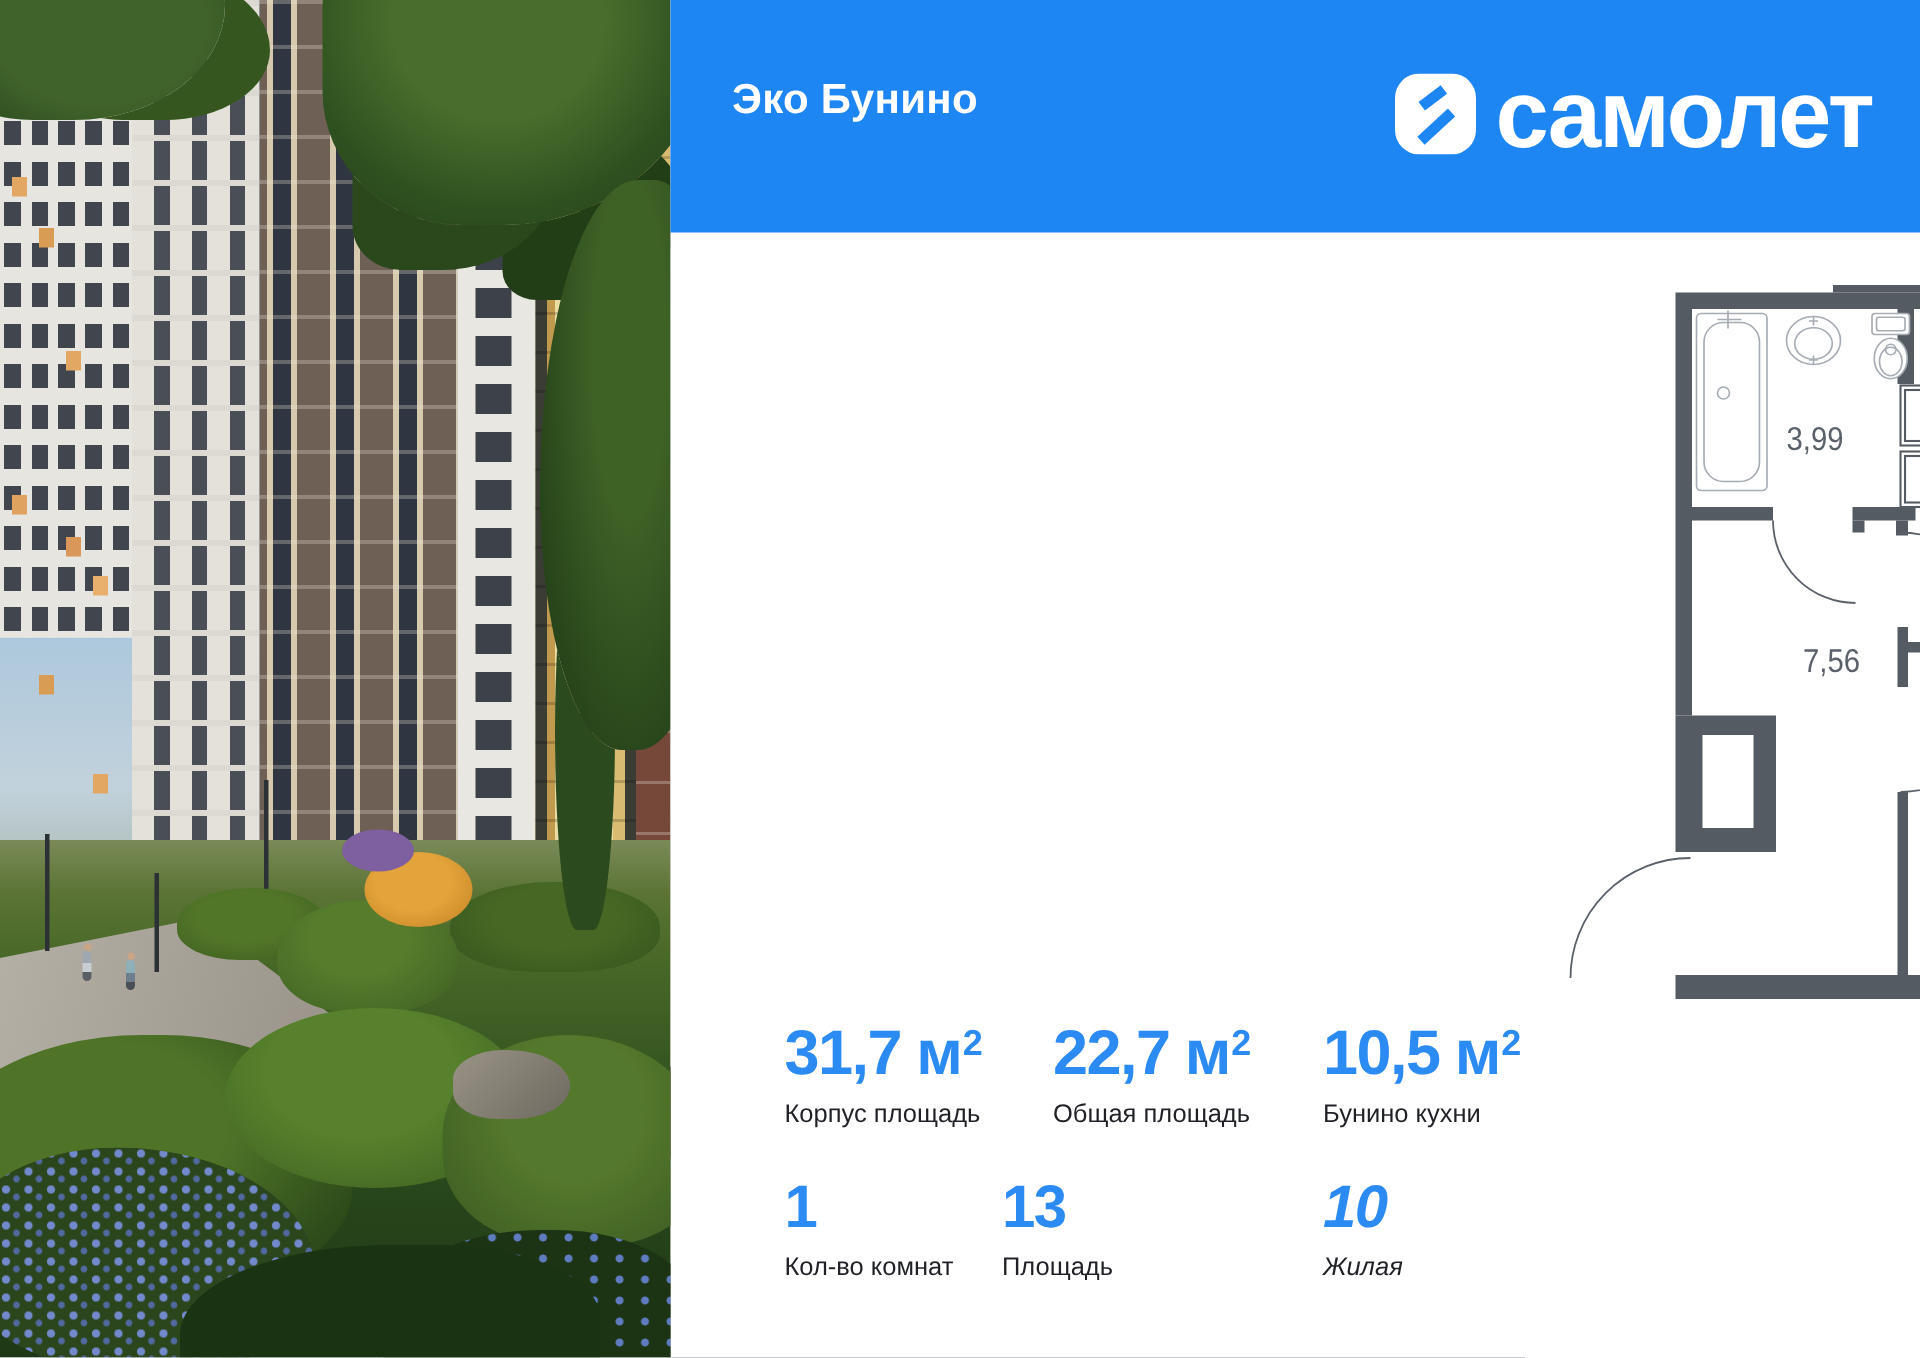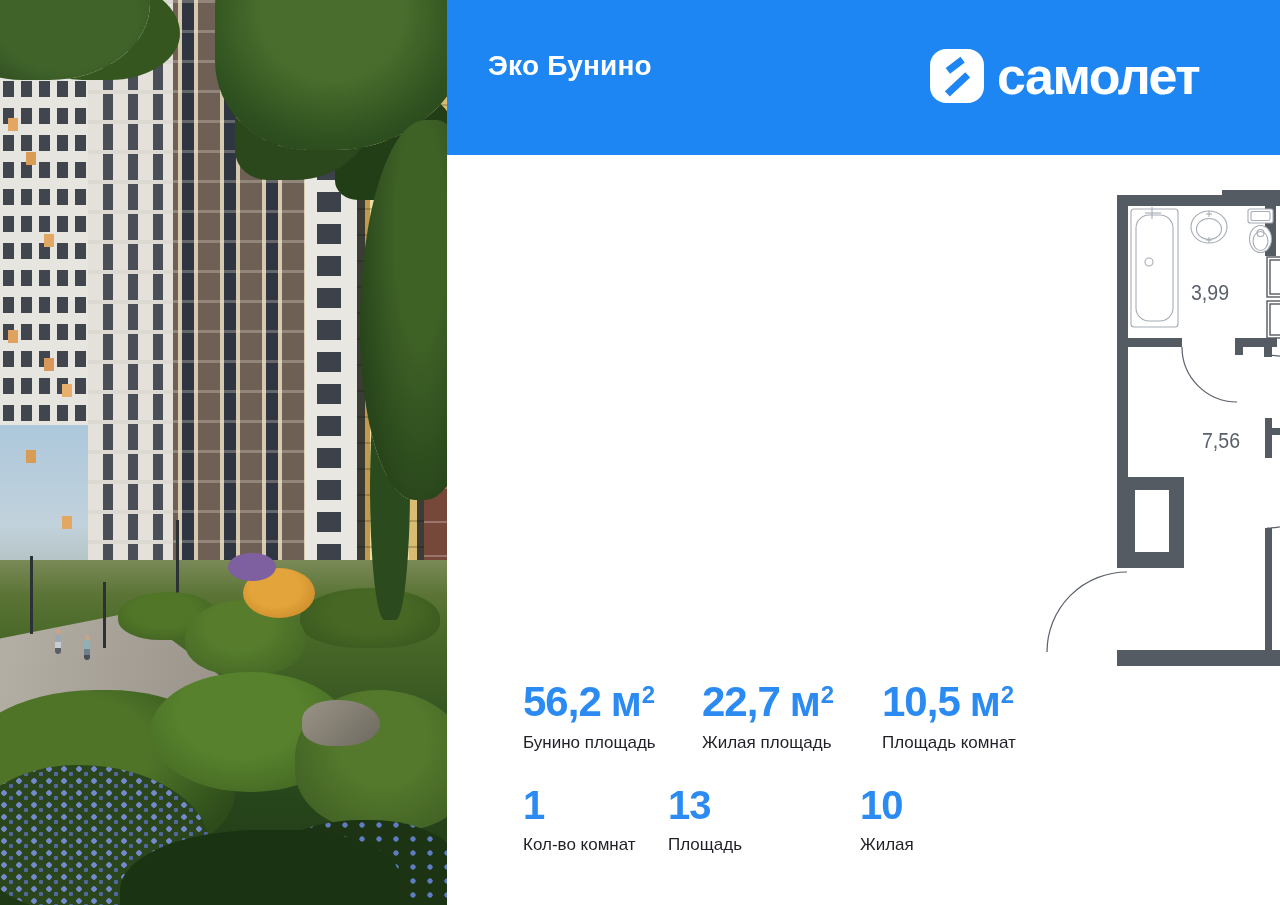--- a/index.html
+++ b/index.html
@@ -85,32 +85,32 @@
     background-size:17px 14px;}
   .fg4{left:120px;top:830px;width:280px;height:120px;border-radius:50% 40% 0 0;background:#1A3313;}
 
   
   .panel{position:absolute;left:447px;top:0;width:833px;height:711px;background:#ffffff;padding-left:16px;}
   .header{position:absolute;left:0;top:0;width:833px;height:155px;background:#1E86F2;}
   .project-title{position:absolute;left:41px;top:50px;color:#ffffff;font-size:28px;font-weight:700;
     letter-spacing:.2px;}
   .logo{position:absolute;left:483px;top:49px;display:flex;align-items:center;}
   .logo-icon{width:54px;height:54px;display:block;}
-  .logo-text{color:#ffffff;font-size:52px;line-height:54px;font-weight:700;letter-spacing:-1.5px;
+  .logo-text{color:#ffffff;font-size:64px;line-height:54px;font-weight:700;letter-spacing:-1.5px;
     margin-left:13px;}
 
   
   .stat{position:absolute;}
   .stat .num{font-size:42px;font-weight:700;color:#2B8BF2;letter-spacing:-1px;line-height:1;}
   .stat.row2 .num{font-size:40px;}
   .stat .unit{margin-left:10px;}
   .stat .sup{font-size:24px;position:relative;top:-13px;margin-left:1px;}
   .stat .lbl{margin-top:10px;font-size:17px;color:#1F2126;}
   .s1{left:523px;top:681px;} .s2{left:702px;top:681px;} .s3{left:882px;top:681px;}
-  .s4{left:523px;top:785px;} .s5{left:668px;top:785px;} .s6{left:860px;top:785px;}
+  .s4{left:523px;top:785px;} .s5{left:668px;top:785px;} .s6{left:882px;top:785px;font-style:italic;}
 
   
   .plan-svg{position:absolute;left:580px;top:182px;width:575px;height:495px;}
   .plan-label{font-family:"Liberation Sans",sans-serif;font-size:22px;fill:#5A616B;}
 </style>
 </head>
 <body>
 
 <div class="stage">
 
@@ -254,30 +254,30 @@
       </g>
 
       <text class="plan-label" x="763" y="300" text-anchor="middle" textLength="38" lengthAdjust="spacingAndGlyphs">3,99</text>
       <text class="plan-label" x="1092" y="306" text-anchor="end" textLength="48" lengthAdjust="spacingAndGlyphs">11,90</text>
       <text class="plan-label" x="774" y="448" text-anchor="middle" textLength="38" lengthAdjust="spacingAndGlyphs">7,56</text>
       <text class="plan-label" x="1094" y="571" text-anchor="end" textLength="50" lengthAdjust="spacingAndGlyphs">12,92</text>
     </svg>
   </div>
 
   <div class="stat s1">
-    <div class="num"><span>56,2</span><span class="unit">м</span><span class="sup">2</span></div>
-    <div class="lbl">Бунино площадь</div>
+    <div class="num"><span>31,7</span><span class="unit">м</span><span class="sup">2</span></div>
+    <div class="lbl">Корпус площадь</div>
   </div>
   <div class="stat s2">
     <div class="num"><span>22,7</span><span class="unit">м</span><span class="sup">2</span></div>
-    <div class="lbl">Жилая площадь</div>
+    <div class="lbl">Общая площадь</div>
   </div>
   <div class="stat s3">
     <div class="num"><span>10,5</span><span class="unit">м</span><span class="sup">2</span></div>
-    <div class="lbl">Площадь комнат</div>
+    <div class="lbl">Бунино кухни</div>
   </div>
 
   <div class="stat row2 s4">
     <div class="num">1</div>
     <div class="lbl">Кол-во комнат</div>
   </div>
   <div class="stat row2 s5">
     <div class="num">13</div>
     <div class="lbl">Площадь</div>
   </div>

